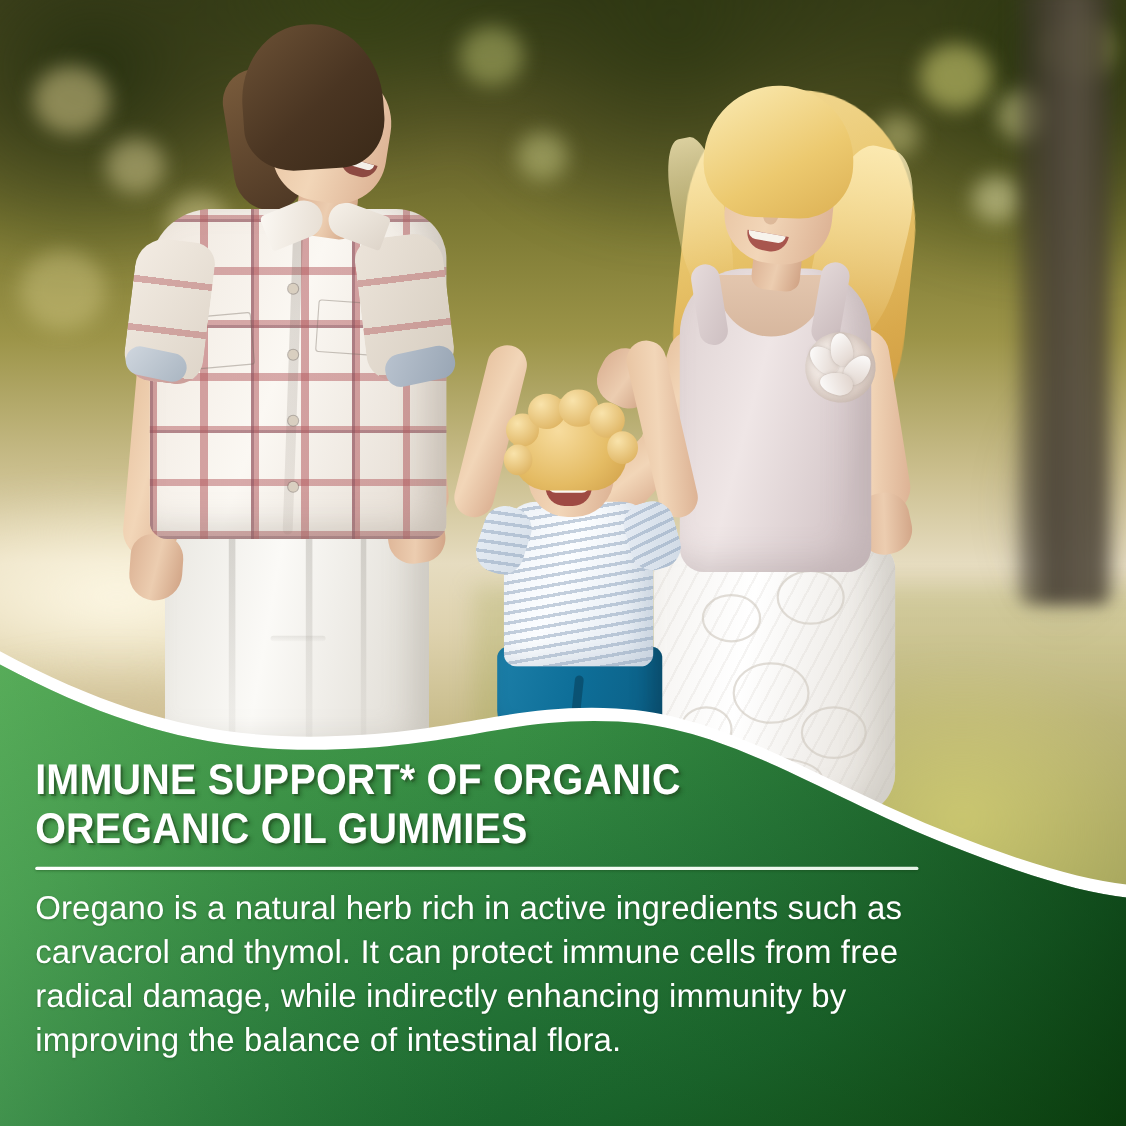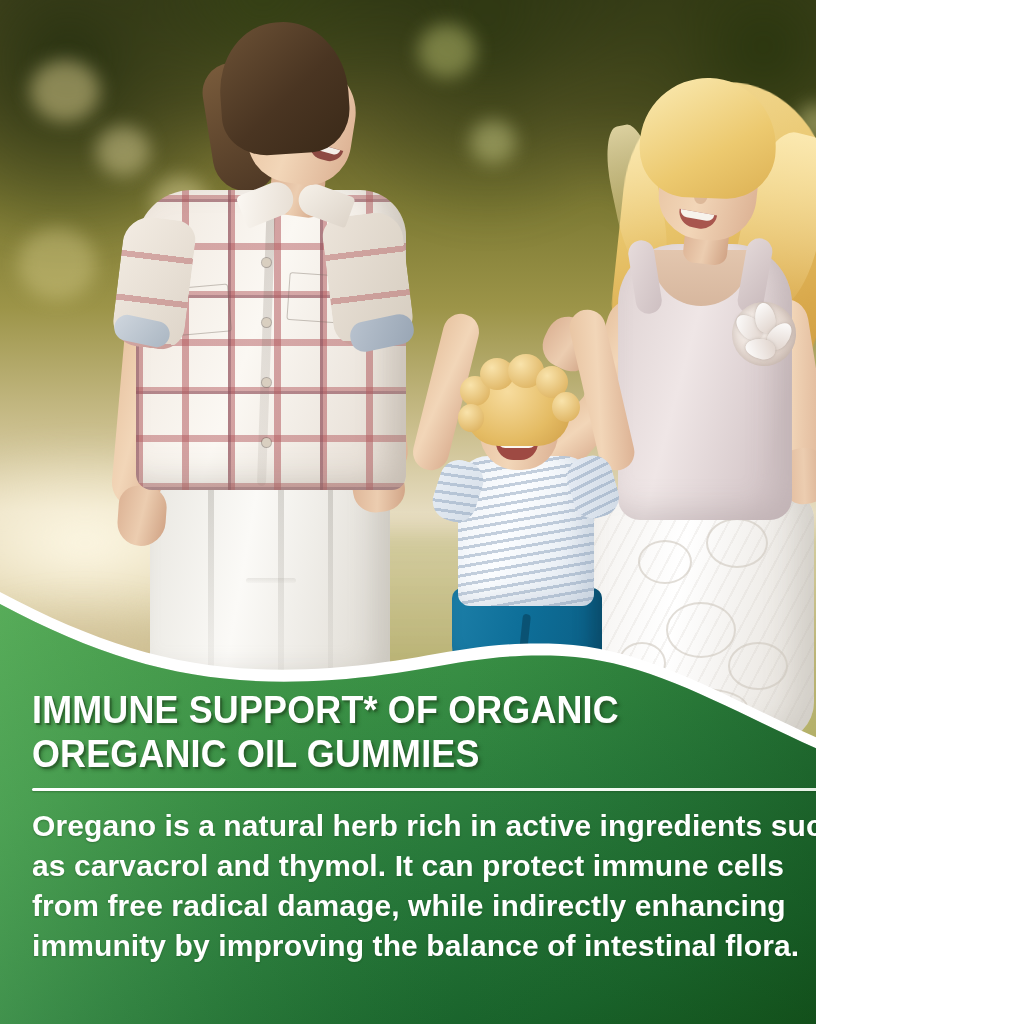--- a/index.html
+++ b/index.html
@@ -1,21 +1,21 @@
 <!DOCTYPE html>
 <html><head>
 <meta charset="utf-8">
 <title>Immune Support Oregano Oil Gummies</title>
 <style>
   html,body{margin:0;padding:0;background:#fff;}
   body{font-family:"Liberation Sans",sans-serif;}
 
   #poster{
     position:relative;
-    width:816px;height:1024px;
+    width:1024px;height:1024px;
     overflow:hidden;
     background:#c9bfa0;
   }
 
   
   .photo{position:absolute;inset:0;overflow:hidden;}
 
   
   .bg-base{
     position:absolute;inset:0;
@@ -269,21 +269,21 @@
   }
   .rule{
     position:absolute;left:32px;top:228px;width:803px;height:3px;
     background:linear-gradient(90deg,#ffffff,#f4fbf4 70%,#e6f2e6);
     border-radius:2px;
     box-shadow:0 1px 2px rgba(20,60,20,.35);
   }
   .body-copy{
     position:absolute;left:32px;top:246px;width:810px;
     font-family:"Liberation Sans",sans-serif;
-    font-weight:700;
+    font-weight:400;
     font-size:30px;
     line-height:40px;
     color:#ffffff;
     letter-spacing:.1px;
     text-shadow:0 1px 2px rgba(16,56,18,.35);
     pointer-events:auto;
   }
 </style>
 </head>
 <body>

